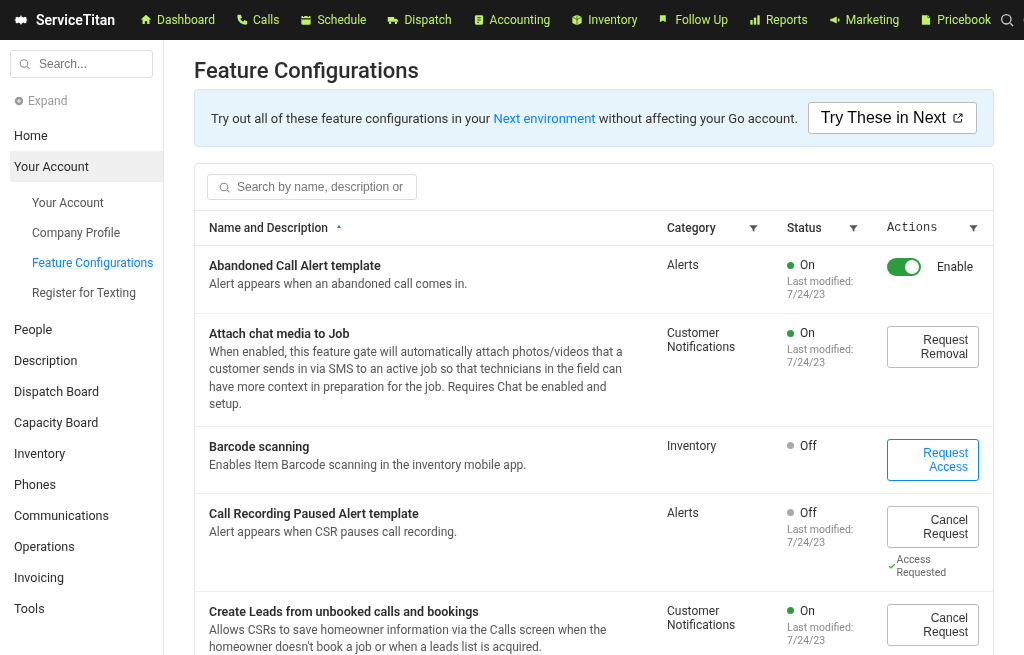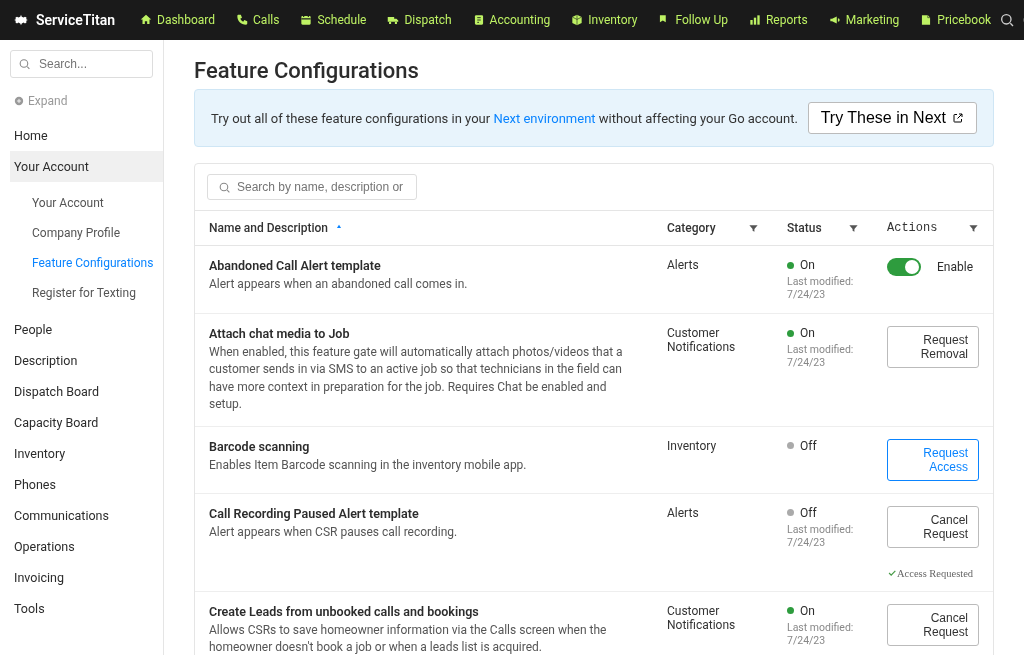--- a/index.html
+++ b/index.html
@@ -72,21 +72,21 @@
     .action-cell { padding-top: 4px; }
     .toggle-row { display: flex; align-items: center; gap: 16px; }
     .toggle { width: 34px; height: 18px; border-radius: 10px; position: relative; cursor: pointer; }
     .toggle.on { background: #2e9c3e; }
     .toggle .knob { width: 14px; height: 14px; border-radius: 50%; background: #fff; position: absolute; top: 2px; transition: left .15s; }
     .toggle.on .knob { left: 18px; }
     .toggle-label { font-size: 12px; }
     .action-btn { border-radius: 3px; padding: 6px 10px; font-size: 12px; cursor: pointer; background: #fff; text-align: right; }
     .action-btn.outline-blue { border: 1px solid #0a84ff; color: #0a84ff; }
     .action-btn.outline-gray { border: 1px solid #bbb; color: #333; }
-    .sub-status { display: flex; align-items: center; gap: 0; font-size: 10.5px; color: #666; margin-top: 20px; font-family: Liberation Serif, serif; }
+    .sub-status { display: flex; align-items: center; gap: 0; font-size: 10.5px; color: #666; margin-top: 5px; }
     .sub-status svg { width: 10px; height: 10px; color: #4a9c4a; }
   </style>
 </head>
 <body>
 
 <div class="topnav">
   <div class="brand">
     <svg class="brand-gear" viewBox="0 0 24 24" fill="currentColor">
         <path d="M12 8a4 4 0 100 8 4 4 0 000-8zm9 4l-2-1 .3-2.2-2-1.3-1.8 1.2L13 7.5 12 5l-1 2.5-2.5 1.2L6.7 7.5l-2 1.3L5 11l-2 1 2 1-.3 2.2 2 1.3 1.8-1.2L11 16.5 12 19l1-2.5 2.5-1.2 1.8 1.2 2-1.3L19 13z"></path>
       </svg>

